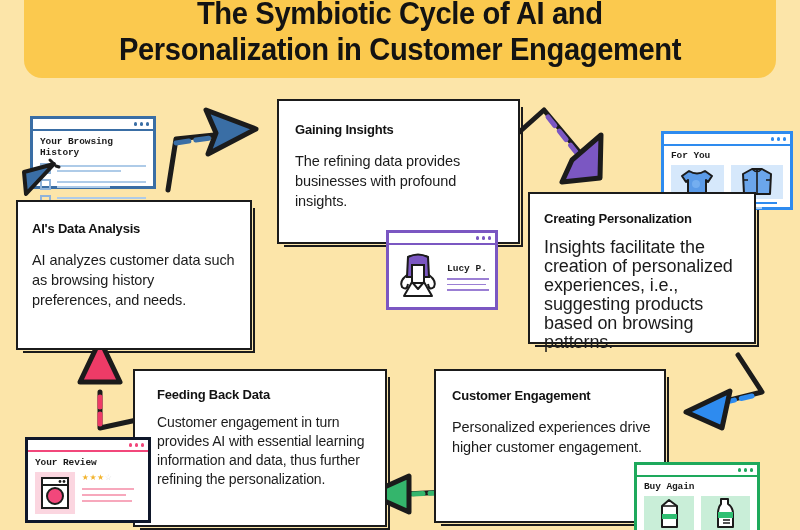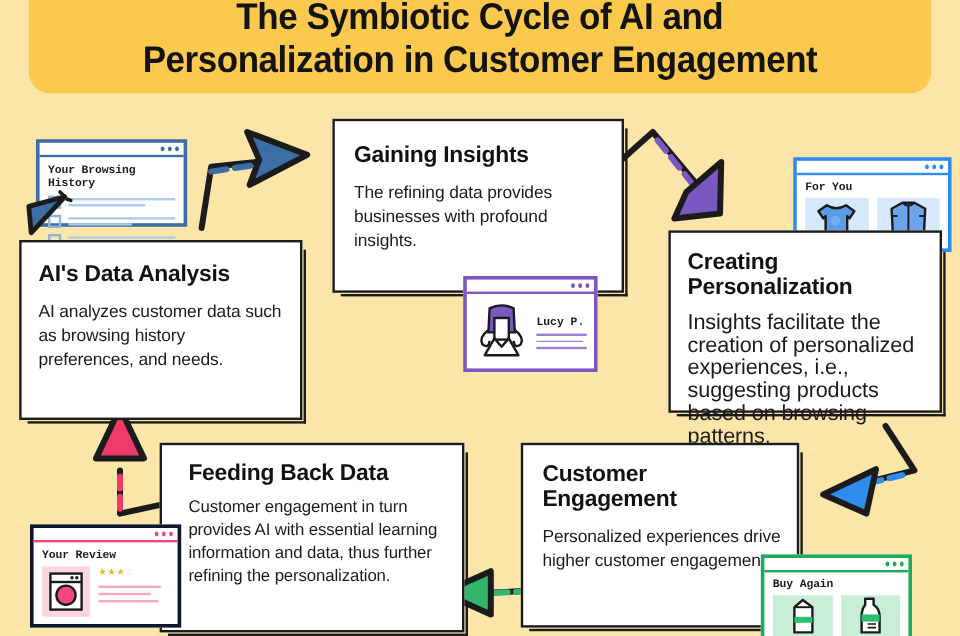--- a/index.html
+++ b/index.html
@@ -28,21 +28,21 @@
   .card{
     position:absolute;background:#ffffff;border:2px solid #1b1b1b;
     box-sizing:border-box;
   }
   .card::after{
     content:"";position:absolute;left:5px;right:-5px;top:6px;bottom:-5px;
     border:2px solid #1b1b1b;border-left:none;border-top:none;
     z-index:-1;
   }
   .card-title{
-    font-weight:bold;font-size:19px;line-height:21px;color:#121212;
+    font-weight:bold;font-size:13px;line-height:21px;color:#121212;
     letter-spacing:-0.2px;
   }
   .card-body{
     font-size:14.5px;line-height:20px;color:#1b1b1b;margin-top:11px;
     letter-spacing:-0.1px;
   }
 
   
   .win{position:absolute;background:#fff;box-sizing:border-box;font-family:Liberation Mono, monospace;}
   .win-bar{
@@ -223,21 +223,21 @@
               <path d="M6 14 L10 14 M28 14 L32 14" stroke="#1b1b1b" stroke-width="1.6"></path>
             </svg>
           </div>
           <i class="prod-ln" style="background:#2E8BEF;width:88%"></i>
           <i class="prod-ln" style="background:#A9CDF4;width:60%"></i>
         </div>
       </div>
     </div>
   </div>
 
-  <div class="card" style="left:557px;top:192px;width:228px;height:152px;padding:14px 12px 0 14px;">
+  <div class="card" style="left:528px;top:192px;width:228px;height:152px;padding:14px 12px 0 14px;">
     <div class="card-title">Creating Personalization</div>
     <div class="card-body" style="margin-top:9px;font-size:18px;line-height:19px;">Insights facilitate the creation of personalized experiences, i.e., suggesting products based on browsing patterns.</div>
   </div>
 
   <div class="card" style="left:434px;top:369px;width:232px;height:154px;padding:14px 12px 0 16px;">
     <div class="card-title">Customer Engagement</div>
     <div class="card-body">Personalized experiences drive higher customer engagement.</div>
   </div>
 
   <div class="win" style="left:634px;top:462px;width:126px;height:76px;border:3px solid #1EA95C;">

